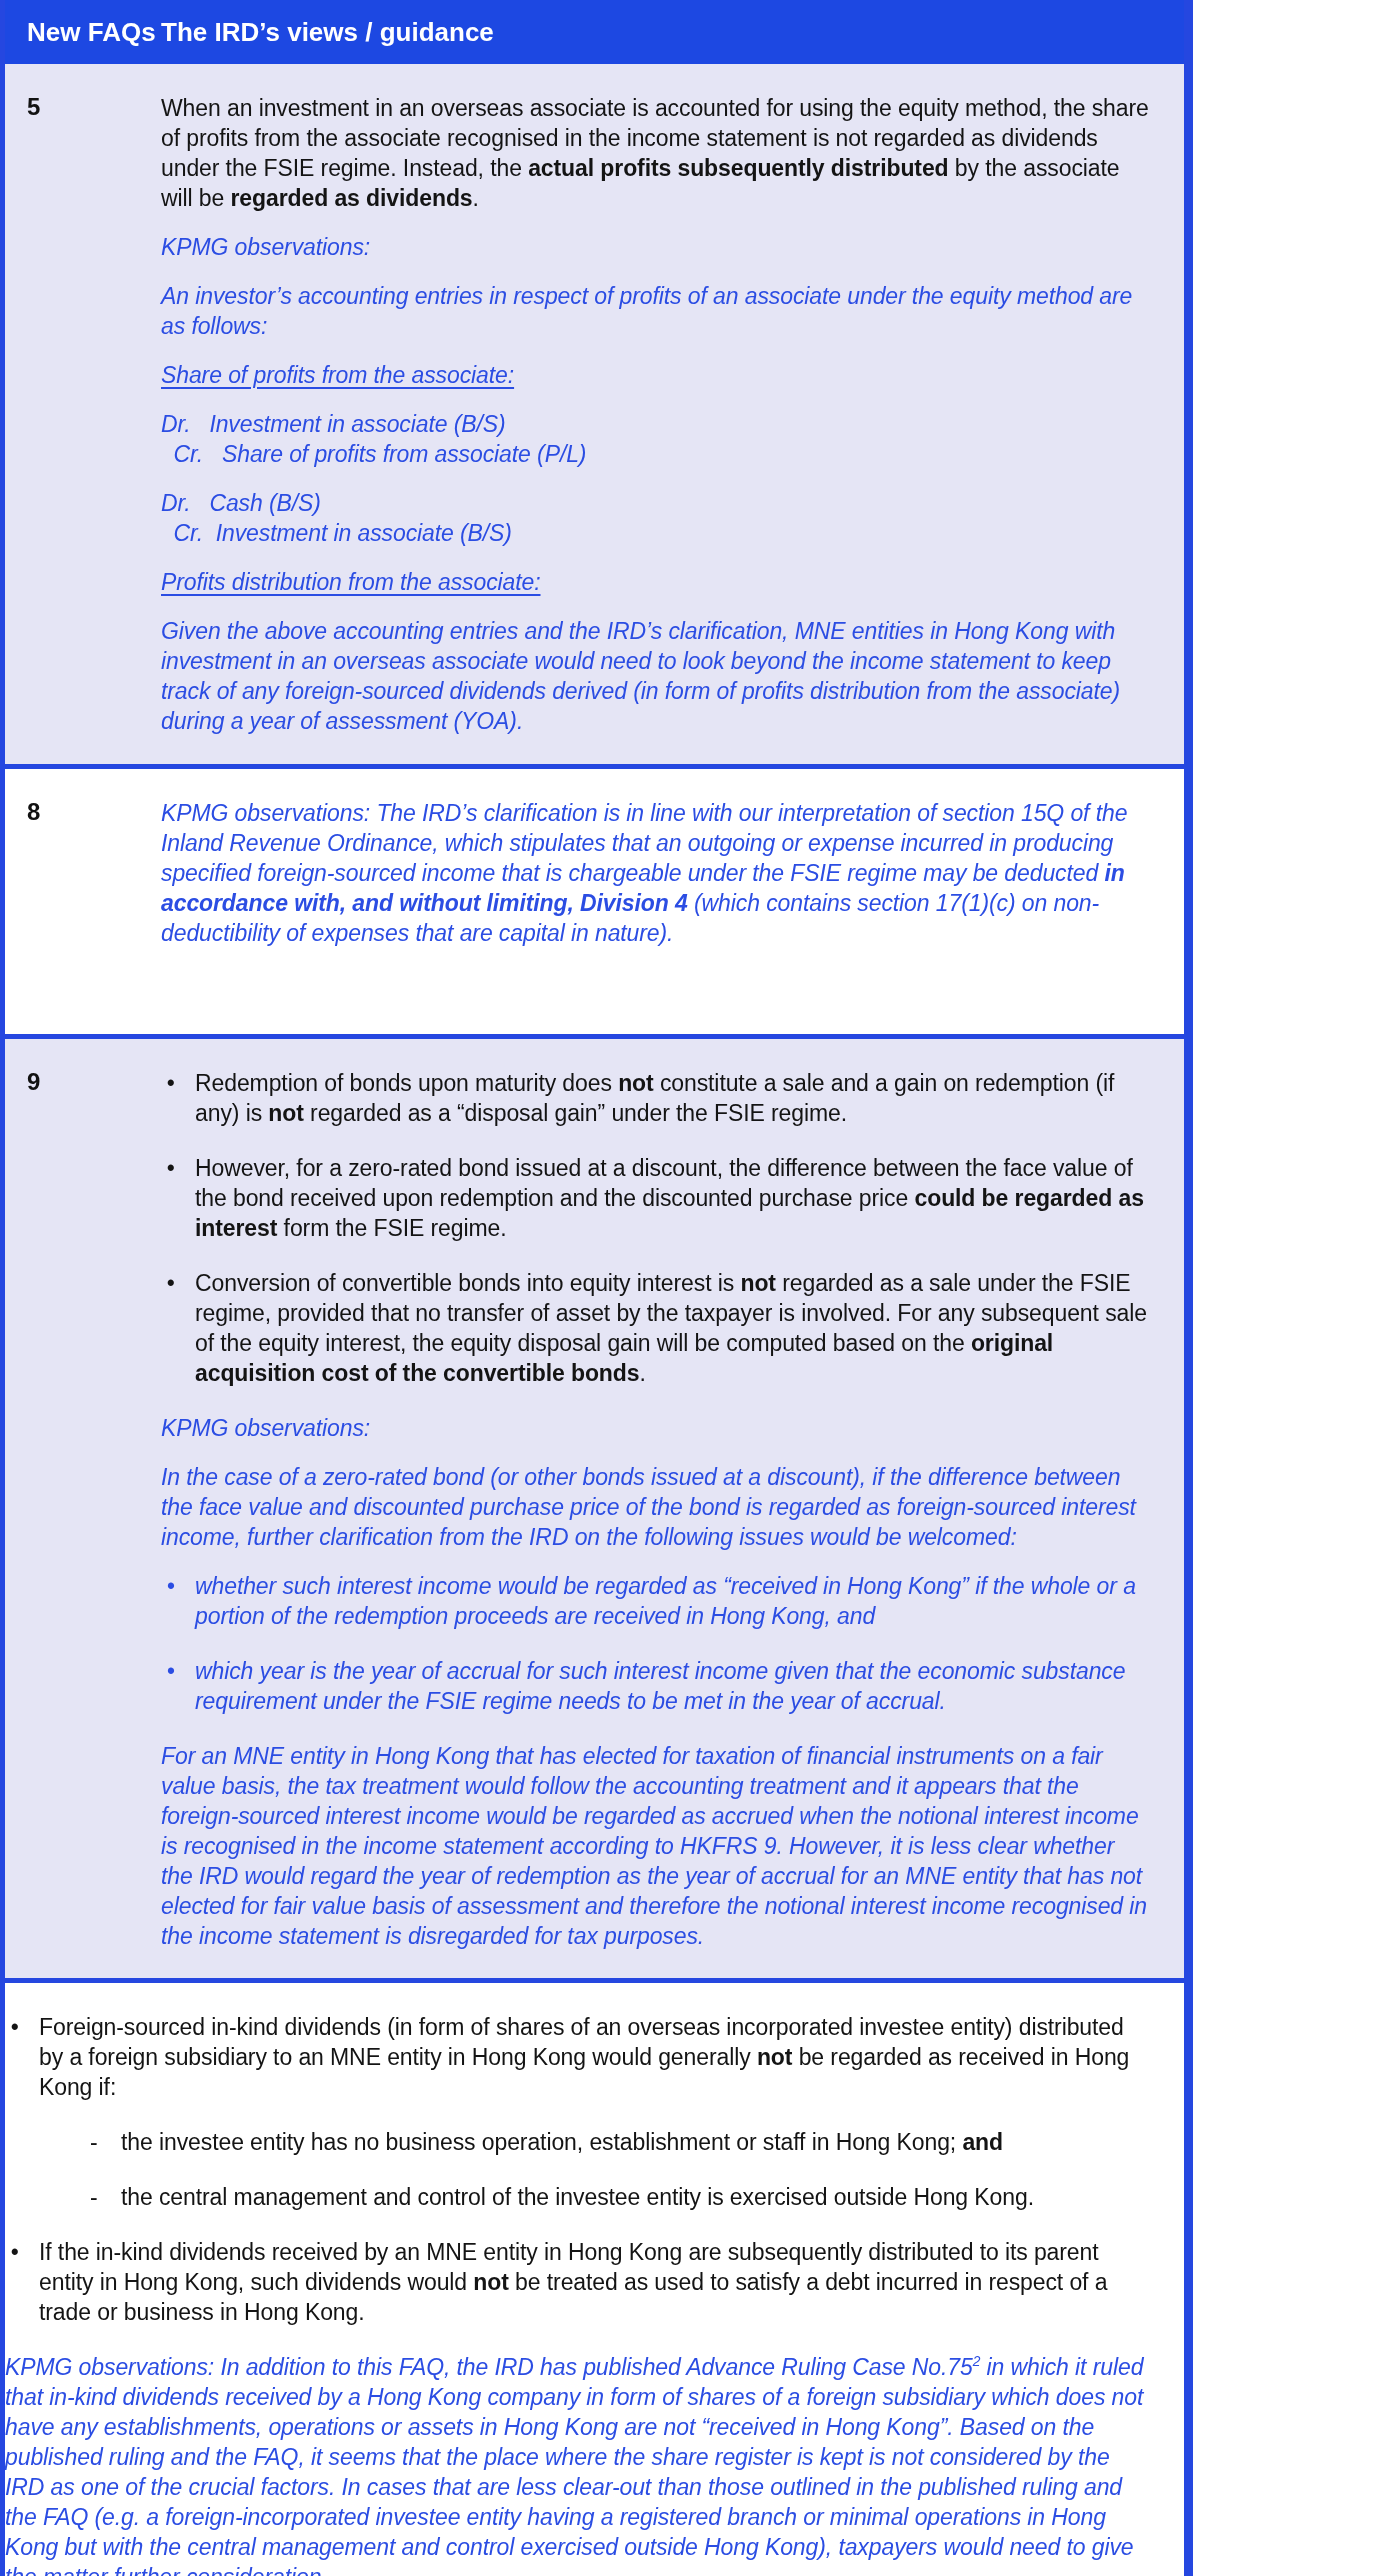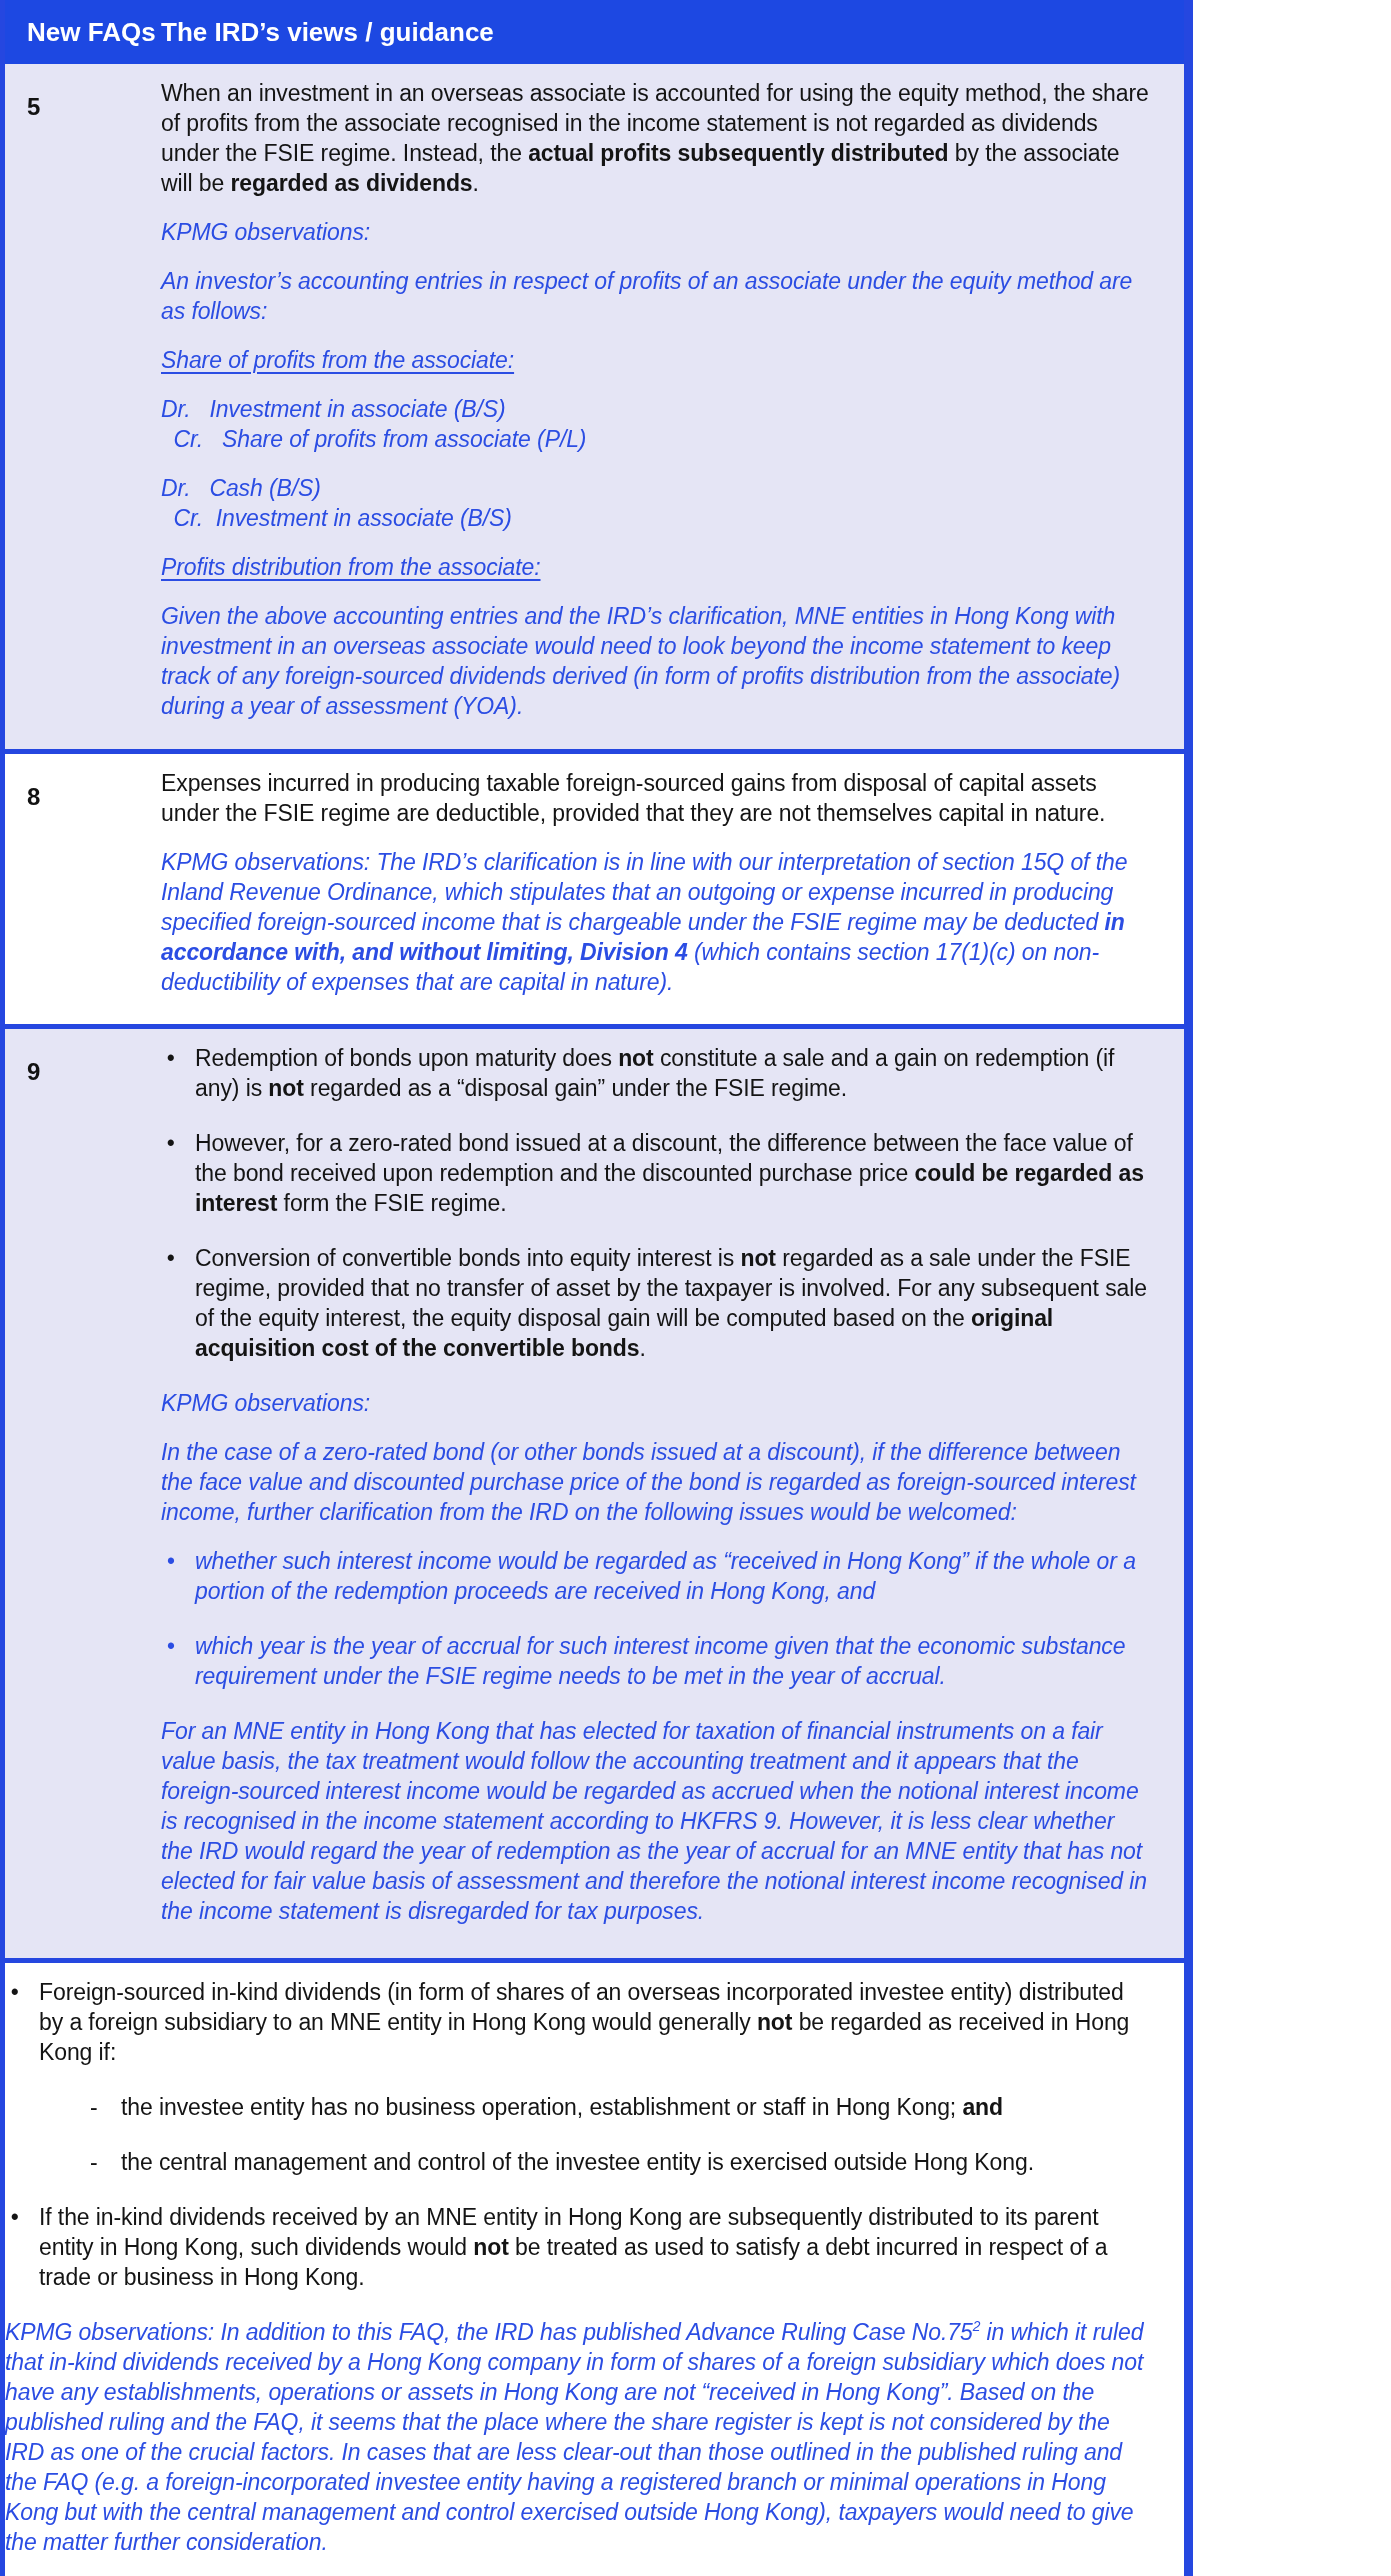--- a/index.html
+++ b/index.html
@@ -17,21 +17,21 @@
     background:var(--header-bg);color:#ffffff;font-weight:bold;font-size:26px;
   }
   .col-num{flex:none;width:156px;padding-left:22px;box-sizing:border-box;}
   .col-main{flex:1;padding-right:34px;}
   #rows{flex:1;display:flex;flex-direction:column;}
   .row{display:flex;}
   .row + .row{border-top:5.7px solid var(--border-blue);}
   .row.lavender{background:var(--row-lavender);}
   .row.white{background:#ffffff;}
   .faq-num{font-weight:bold;font-size:24px;color:#121212;padding-top:29px;display:block;}
-  .cell-main{padding-top:14px;padding-bottom:27.5px;}
+  .cell-main{padding-top:29px;padding-bottom:27.5px;}
   .para{margin:0 0 19px 0;font-size:23px;line-height:30px;color:#141414;letter-spacing:-0.1px;}
   .para:last-child{margin-bottom:0;}
   .kpmg{color:var(--kpmg-blue);font-style:italic;}
   .underline{text-decoration:underline;text-underline-offset:4px;text-decoration-thickness:1.7px;}
   .ledger{white-space:pre-wrap;}
   .b{font-weight:bold;}
   sup{font-size:60%;line-height:0;}
   .bullet{display:flex;margin:0 0 25px 0;font-size:23px;line-height:30px;color:#141414;letter-spacing:-0.1px;}
   .bullet:last-child{margin-bottom:0;}
   .bullet .marker{flex:none;width:34px;padding-left:5.7px;box-sizing:border-box;}
@@ -70,21 +70,20 @@
   Cr.  Investment in associate (B/S)</p>
           <p class="para kpmg underline"><span>Profits distribution from the associate:</span></p>
           <p class="para kpmg"><span>Given the above accounting entries and the IRD’s clarification, MNE entities in Hong Kong with investment in an overseas associate would need to look beyond the income statement to keep track of any foreign-sourced dividends derived (in form of profits distribution from the associate) during a year of assessment (YOA).</span></p>
         </div>
       </div>
       <div class="row white row-8">
         <div class="col-num">
           <span class="faq-num">8</span>
         </div>
         <div class="col-main cell-main">
-          <p class="para"><span>Expenses incurred in producing taxable foreign-sourced gains from disposal of capital assets under the FSIE regime are deductible, provided that they are not themselves capital in nature.</span></p>
           <p class="para kpmg"><span>KPMG observations: The IRD’s clarification is in line with our interpretation of section 15Q of the Inland Revenue Ordinance, which stipulates that an outgoing or expense incurred in producing specified foreign-sourced income that is chargeable under the FSIE regime may be deducted </span><span class="b">in accordance with, and without limiting, Division 4</span><span> (which contains section 17(1)(c) on non-deductibility of expenses that are capital in nature).</span></p>
         </div>
       </div>
       <div class="row lavender row-9">
         <div class="col-num">
           <span class="faq-num">9</span>
         </div>
         <div class="col-main cell-main">
           <div class="bullet black">
             <span class="marker">•</span>

